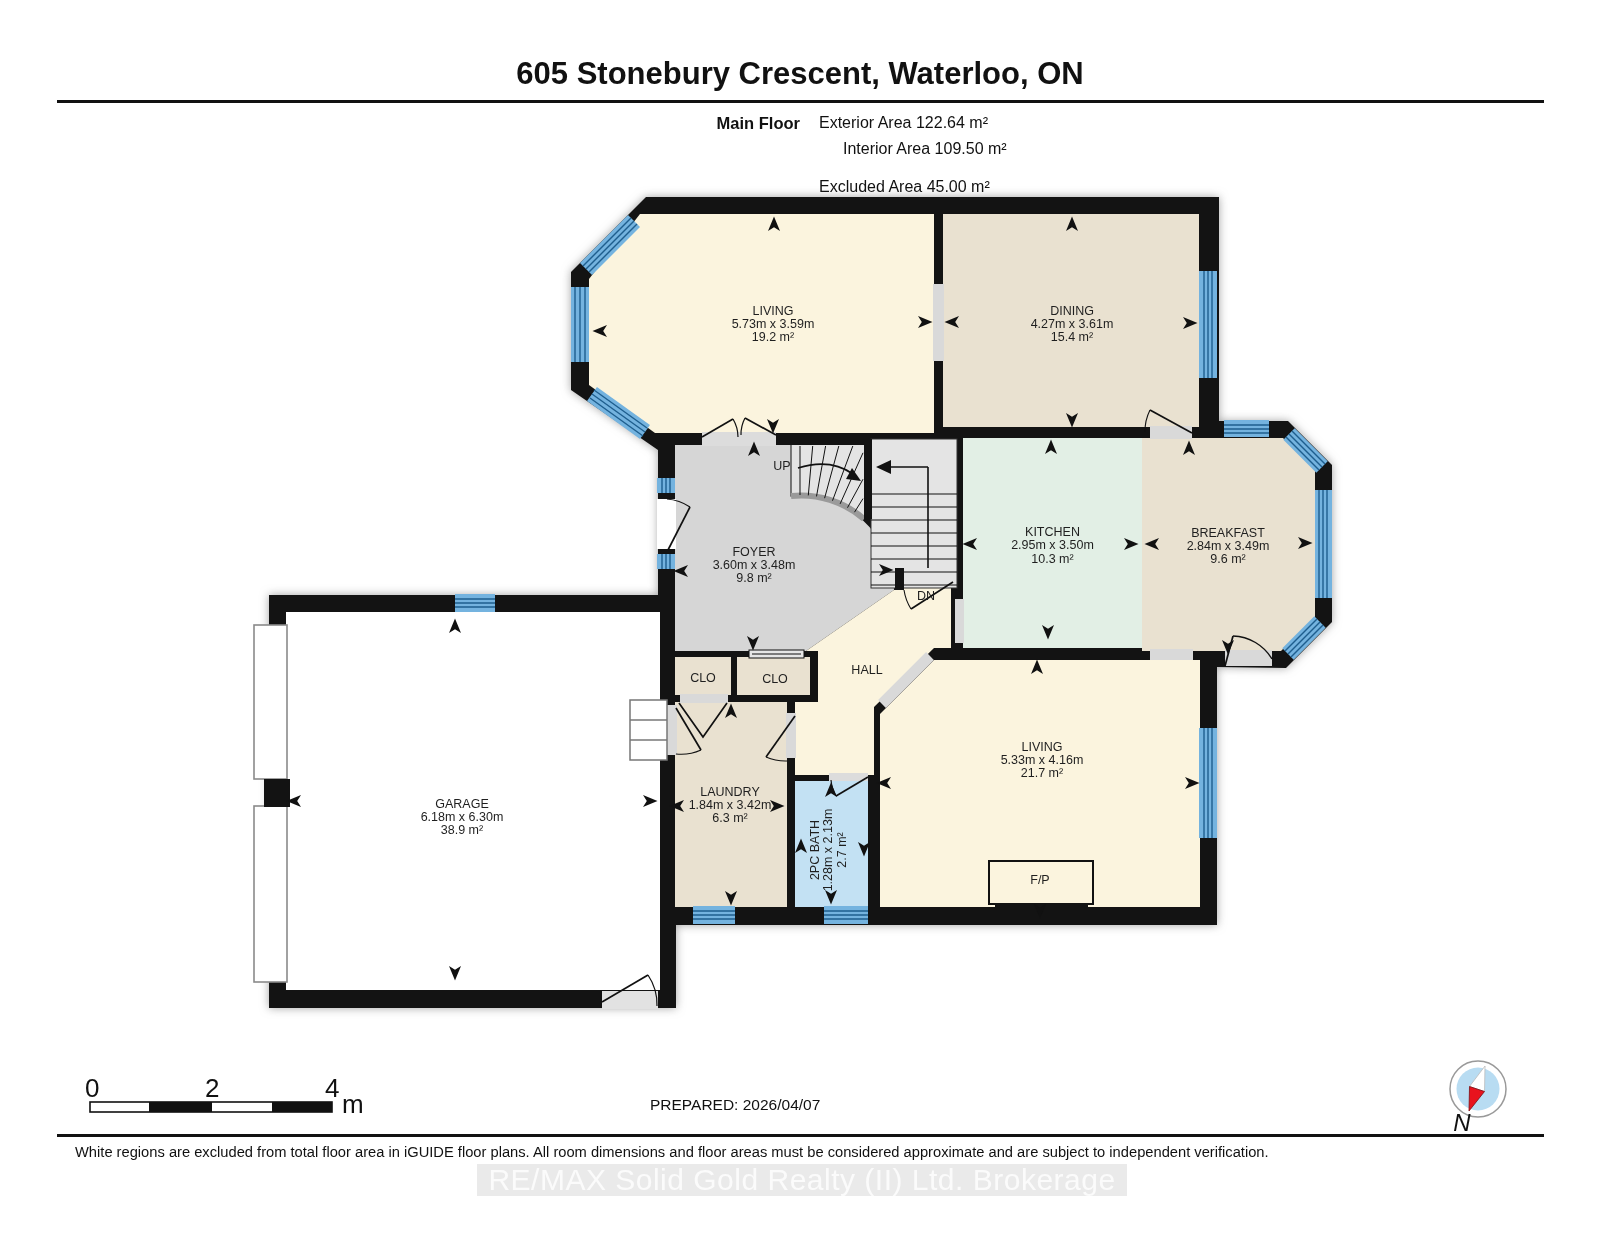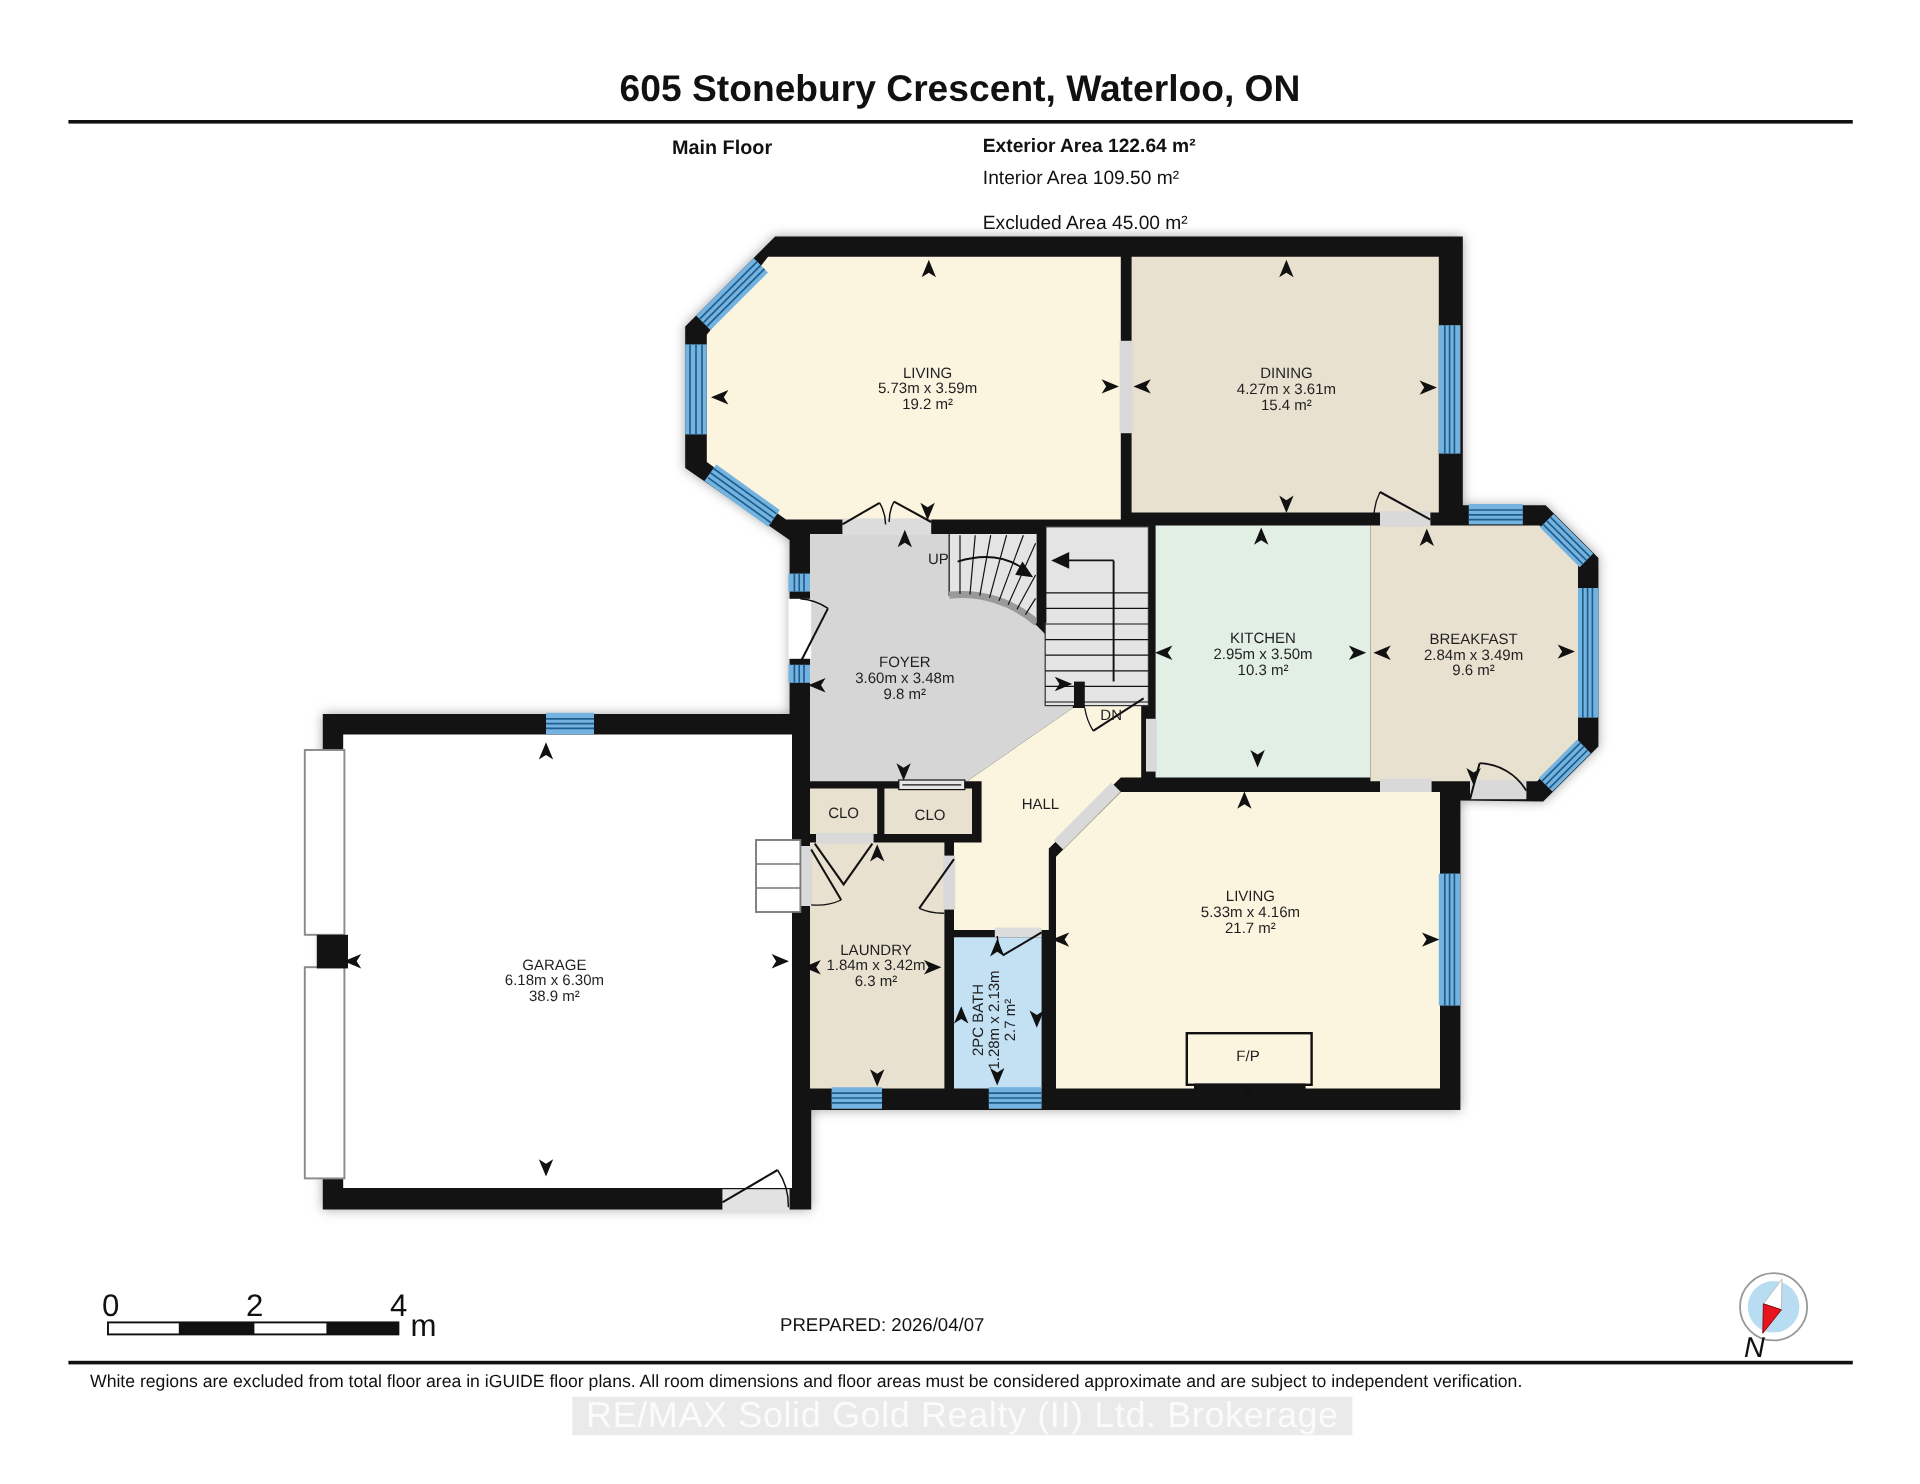--- a/index.html
+++ b/index.html
@@ -1,39 +1,39 @@
 <!DOCTYPE html>
 <html><head>
 <meta charset="utf-8">
 <style>
 html,body{margin:0;padding:0;background:#fff;}
 .page{position:relative;width:1600px;height:1237px;background:#fff;overflow:hidden;font-family:"Liberation Sans",sans-serif;}
 .title{position:absolute;left:0;top:56px;width:1600px;text-align:center;font-size:31px;font-weight:bold;color:#111;}
 .hr{position:absolute;left:57px;width:1487px;height:3px;background:#111;}
-.mainfloor{position:absolute;left:560px;width:240px;top:114px;font-size:16.5px;font-weight:bold;color:#111;}
+.mainfloor{position:absolute;left:560px;width:240px;top:114px;text-align:right;font-size:16.5px;font-weight:bold;color:#111;}
 .stat{position:absolute;left:819px;font-size:16px;color:#111;}
 .prepared{position:absolute;left:650px;width:300px;top:1096px;font-size:15.5px;color:#111;}
 .disclaimer{position:absolute;left:63px;top:1144px;font-size:14.7px;color:#111;margin-left:12px;}
 .watermark{position:absolute;left:477px;top:1164px;width:650px;height:32px;background:#eaeaea;color:#fbfbfb;font-size:30px;text-align:center;line-height:31px;letter-spacing:0.5px;}
 .plan{position:absolute;left:0;top:0;}
 .scalenum{position:absolute;font-size:26px;color:#111;line-height:1;}
 </style>
 </head>
 <body>
 <div class="page">
 
 <div class="title">605 Stonebury Crescent, Waterloo, ON</div>
 
 <div class="hr" style="top:100px;"></div>
 
 <div class="mainfloor">Main Floor</div>
 
-<div class="stat" style="top:114px;font-weight:bold;">Exterior Area 122.64 m²</div>
-
-<div class="stat" style="top:140px;">Interior Area 109.50 m²</div>
+<div class="stat" style="top:114px;">Exterior Area 122.64 m²</div>
+
+<div class="stat" style="top:140px;margin-left:24px;">Interior Area 109.50 m²</div>
 
 <div class="stat" style="top:166px;margin-top:12px;">Excluded Area 45.00 m²</div>
 
 <svg class="plan" width="1600" height="1237" viewBox="0 0 1600 1237">
 <defs>
 <path id="arr" d="M0,-7.5 L6,7 L0,3.2 L-6,7 Z"></path>
 </defs>
 
 <path d="M646,197 L1219,197 L1219,421 L1288,421 L1332,465 L1332,622 L1286,668 L1217,667 L1217,925 L676,925 L676,1008 L269,1008 L269,595 L658,595 L658,450 L571,390 L571,272 Z" fill="#131313" style="filter:drop-shadow(0 0 5px rgba(90,90,90,0.55))"></path>
 

